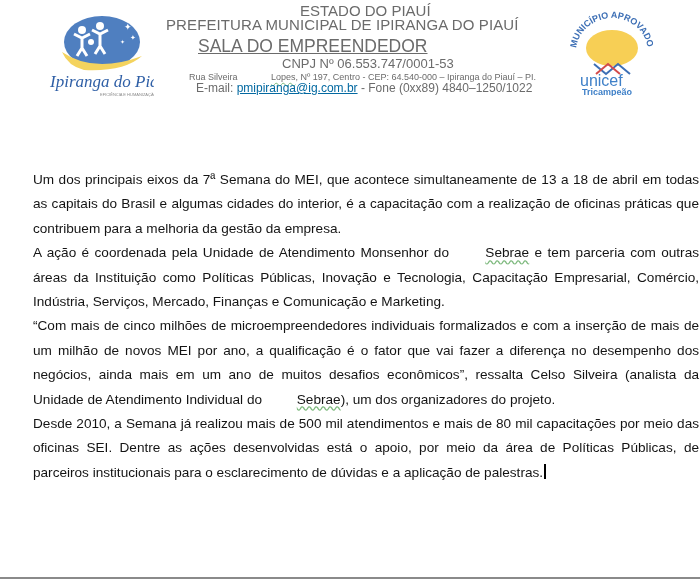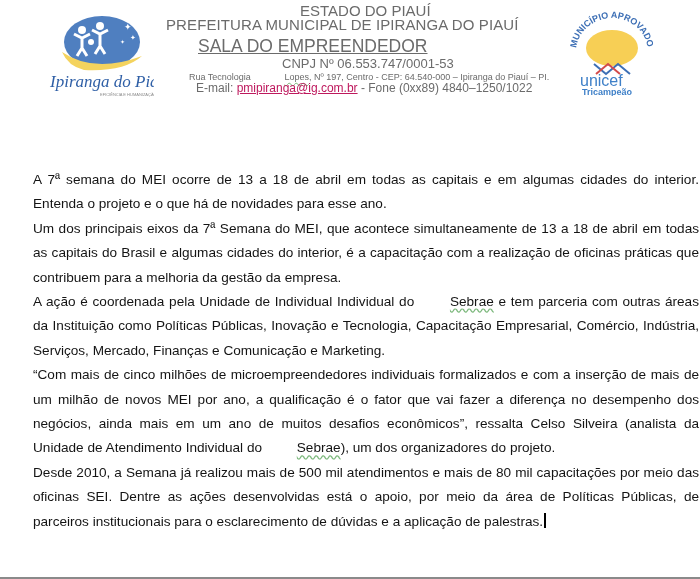--- a/index.html
+++ b/index.html
@@ -11,21 +11,21 @@
     .logo-left { position: absolute; left: 44px; top: 12px; width: 110px; height: 86px; }
     .logo-right { position: absolute; left: 566px; top: 8px; width: 92px; height: 88px; }
     .head-text { position: absolute; left: 140px; top: 0; width: 420px; color: #6b6b6b; }
     .h-line { position: absolute; white-space: nowrap; }
     .h-state { left: 160px; top: 2px; font-size: 15px; }
     .h-pref { left: 26px; top: 16px; font-size: 15px; letter-spacing: 0.1px; }
     .h-sala { left: 58px; top: 36px; font-size: 17.5px; text-decoration: underline; }
     .h-cnpj { left: 142px; top: 56px; font-size: 13px; }
     .h-addr { left: 49px; top: 72px; font-size: 9px; }
     .h-mail { left: 56px; top: 81px; font-size: 12px; }
-    .h-mail .link { color: #be185d; text-decoration: underline; margin-top: 44px; }
+    .h-mail .link { color: #0369a1; text-decoration: underline; margin-top: 44px; }
     .squiggle { text-decoration: underline wavy #7cb87c; text-underline-offset: 2px; margin-left: 31px; }
 
     .content {
       position: absolute; left: 33px; top: 168px; width: 666px;
       font-size: 13.6px; line-height: 24.4px; color: #141414;
       text-align: justify;
     }
     .content p { margin: 0; }
     .caret { display: inline-block; width: 2px; height: 15px; background: #000; vertical-align: -2px; margin-left: 1px; }
     .bottom-border { position: absolute; left: 0; top: 577px; width: 700px; height: 2px; background: #8a8a8a; }
@@ -51,21 +51,21 @@
       <text x="56" y="84" fill="#8a8a8a" font-size="4" font-family="Liberation Sans, sans-serif">EFICIÊNCIA E HUMANIZAÇÃO</text>
     </svg>
   </div>
 
   <div class="head-text">
     <div class="h-line h-state">ESTADO DO PIAUÍ</div>
     <div class="h-line h-pref">PREFEITURA MUNICIPAL DE IPIRANGA DO PIAUÍ</div>
     <div class="h-line h-sala">SALA DO EMPREENDEDOR</div>
     <div class="h-line h-cnpj">CNPJ Nº 06.553.747/0001-53</div>
     <div class="h-line h-addr">
-      <span>Rua Tecnologia </span><span class="squiggle">Lopes</span><span>, Nº 197, Centro - CEP: 64.540-000 – Ipiranga do Piauí – PI.</span>
+      <span>Rua Silveira </span><span class="squiggle">Lopes</span><span>, Nº 197, Centro - CEP: 64.540-000 – Ipiranga do Piauí – PI.</span>
     </div>
     <div class="h-line h-mail">
       <span>E-mail: </span><span class="link">pmipiranga@ig.com.br</span><span> - Fone (0xx89) 4840–1250/1022</span>
     </div>
   </div>
 
   <div class="logo-right">
     <svg width="92" height="88" viewBox="0 0 92 88">
       <defs>
           <path id="arc" d="M10 44 A36 34 0 0 1 82 44"></path>
@@ -76,20 +76,19 @@
       <ellipse cx="46" cy="40" rx="26" ry="18" fill="#f7cf55"></ellipse>
       <path d="M28 56 L40 66 L52 56 L64 66" stroke="#3d6fb5" stroke-width="2" fill="none"></path>
       <path d="M30 66 L42 56 L54 66" stroke="#d24b4b" stroke-width="2" fill="none"></path>
       <text x="14" y="78" font-size="16" fill="#3f80c8" font-family="Liberation Sans, sans-serif">unicef</text>
       <text x="16" y="87" font-size="9" fill="#3f80c8" font-weight="bold" font-family="Liberation Sans, sans-serif">Tricampeão</text>
     </svg>
   </div>
 </div>
 
 <div class="content">
-  <p>A 7ª semana do MEI ocorre de 13 a 18 de abril em todas as capitais e em algumas cidades do interior. Entenda o projeto e o que há de novidades para esse ano.</p>
   <p>Um dos principais eixos da 7ª Semana do MEI, que acontece simultaneamente de 13 a 18 de abril em todas as capitais do Brasil e algumas cidades do interior, é a capacitação com a realização de oficinas práticas que contribuem para a melhoria da gestão da empresa.</p>
-  <p><span>A ação é coordenada pela Unidade de Individual Individual do </span><span class="squiggle">Sebrae</span><span> e tem parceria com outras áreas da Instituição como Políticas Públicas, Inovação e Tecnologia, Capacitação Empresarial, Comércio, Indústria, Serviços, Mercado, Finanças e Comunicação  e Marketing.</span></p>
+  <p><span>A ação é coordenada pela Unidade de Atendimento Monsenhor do </span><span class="squiggle">Sebrae</span><span> e tem parceria com outras áreas da Instituição como Políticas Públicas, Inovação e Tecnologia, Capacitação Empresarial, Comércio, Indústria, Serviços, Mercado, Finanças e Comunicação  e Marketing.</span></p>
   <p><span>“Com mais de cinco milhões de microempreendedores individuais formalizados e com a inserção de mais de um milhão de novos MEI por ano, a qualificação é o fator que vai fazer a diferença no desempenho dos negócios, ainda mais em um ano de muitos desafios econômicos”, ressalta Celso Silveira (analista da Unidade de Atendimento Individual do </span><span class="squiggle">Sebrae</span><span>), um dos organizadores do projeto.</span></p>
   <p><span>Desde 2010, a Semana já realizou mais de 500 mil atendimentos e mais de 80 mil capacitações por meio das oficinas SEI. Dentre as ações desenvolvidas está o apoio, por meio da área de Políticas Públicas, de parceiros institucionais para o esclarecimento de dúvidas e a aplicação de palestras.</span><span class="caret"></span></p>
 </div>
 
 <div class="bottom-border"></div>
 
 </body></html>

